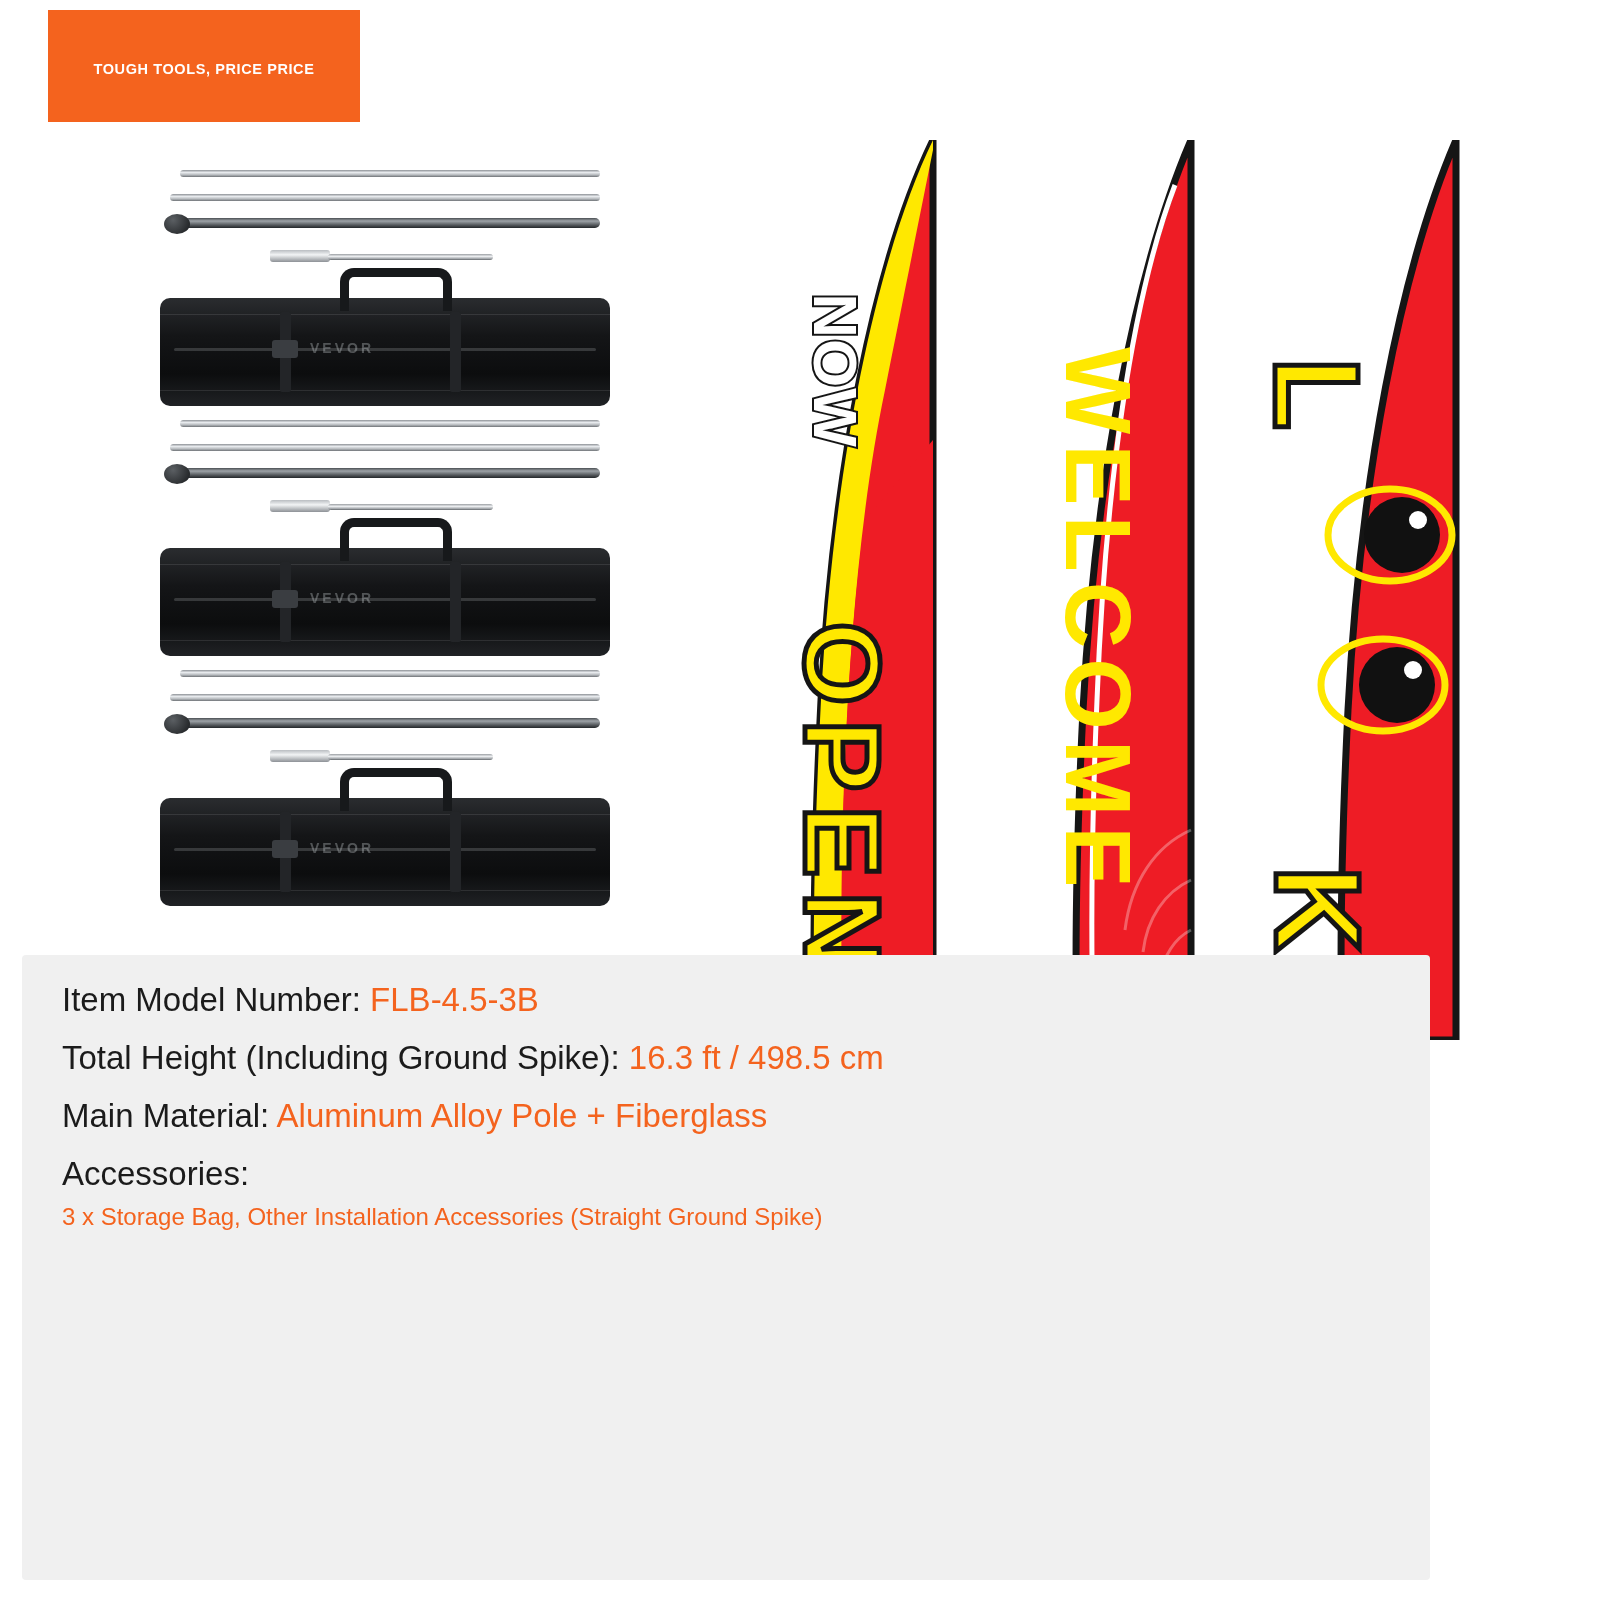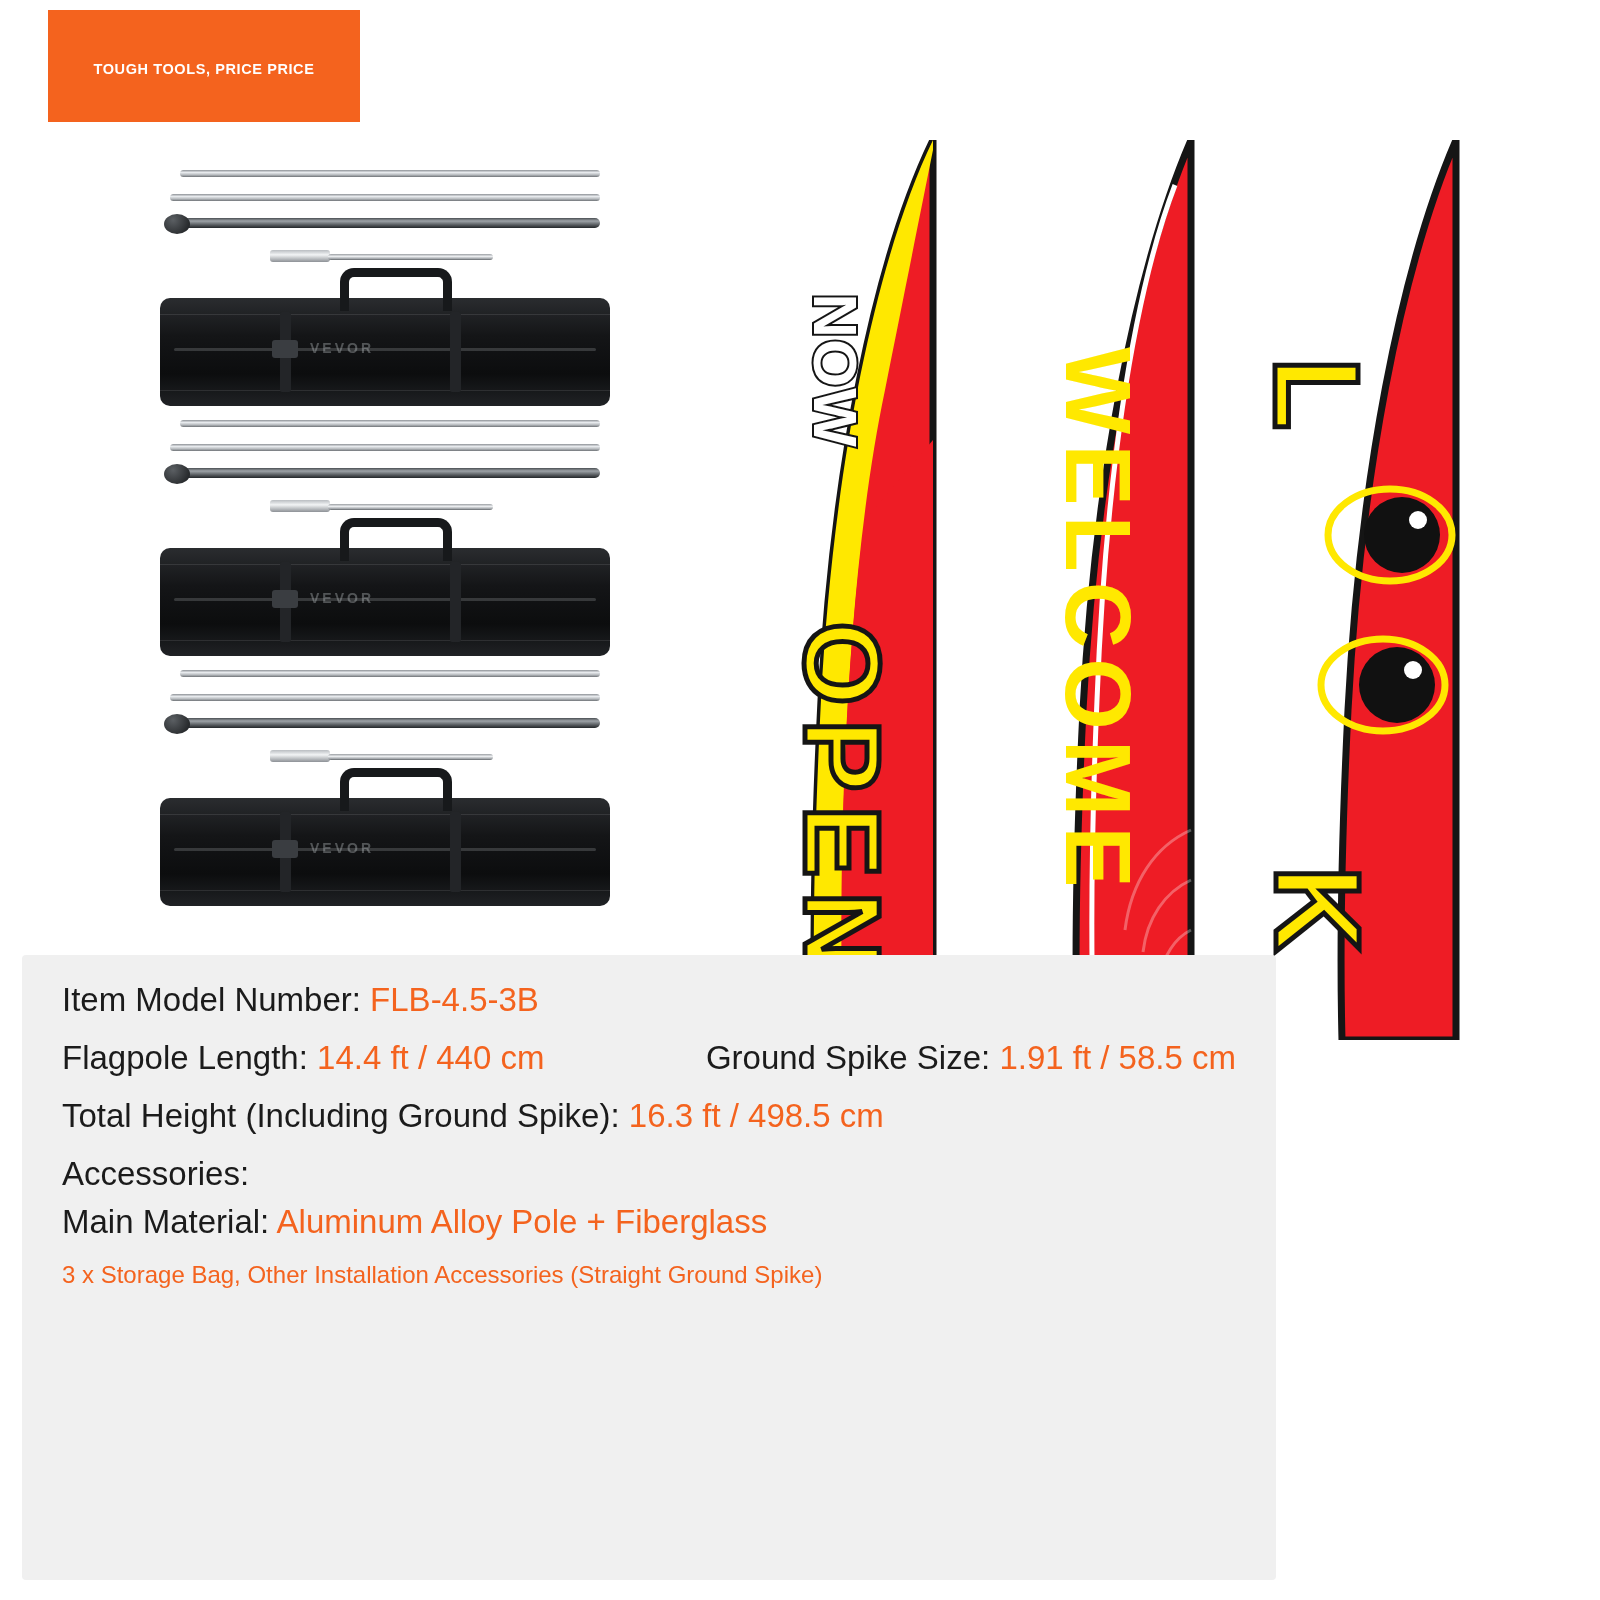--- a/index.html
+++ b/index.html
@@ -173,21 +173,21 @@
     white-space: nowrap;
     font-weight: bold;
     font-family: "Liberation Sans", sans-serif;
   }
 
   
   .spec-panel {
     position: absolute;
     left: 22px;
     top: 955px;
-    width: 1254px;
+    width: 1408px;
     height: 625px;
     background: #f0f0f0;
     border-radius: 4px;
     padding: 26px 40px 8px 40px;
     box-sizing: border-box;
   }
   .spec-row {
     font-size: 33px;
     color: #1b1b1b;
     margin-bottom: 20px;
@@ -316,41 +316,31 @@
 </div>
 
 <div class="spec-panel">
 
   <div class="spec-row">
     <span>Item Model Number:</span>
     <span class="v">FLB-4.5-3B</span>
   </div>
 
 
-  <div class="spec-row two-col">
-    <div class="col-a">
-      <span>Flagpole Length:</span>
-      <span class="v">14.4 ft / 440 cm</span>
-    </div>
-    <div>
-      <span>Ground Spike Size:</span>
-      <span class="v">1.91 ft / 58.5 cm</span>
-    </div>
-  </div>
 
 
   <div class="spec-row">
     <span>Total Height (Including Ground Spike):</span>
     <span class="v">16.3 ft / 498.5 cm</span>
   </div>
 
-  <div class="spec-row spec-acc-label">
-    <span>Accessories:</span>
-  </div>
-
   <div class="spec-row">
     <span>Main Material:</span>
     <span class="v">Aluminum Alloy Pole + Fiberglass</span>
   </div>
 
+  <div class="spec-row spec-acc-label">
+    <span>Accessories:</span>
+  </div>
+
   <div class="spec-acc-value">3 x Storage Bag,  Other Installation  Accessories (Straight Ground Spike)</div>
 
 </div>
 
 </body></html>

